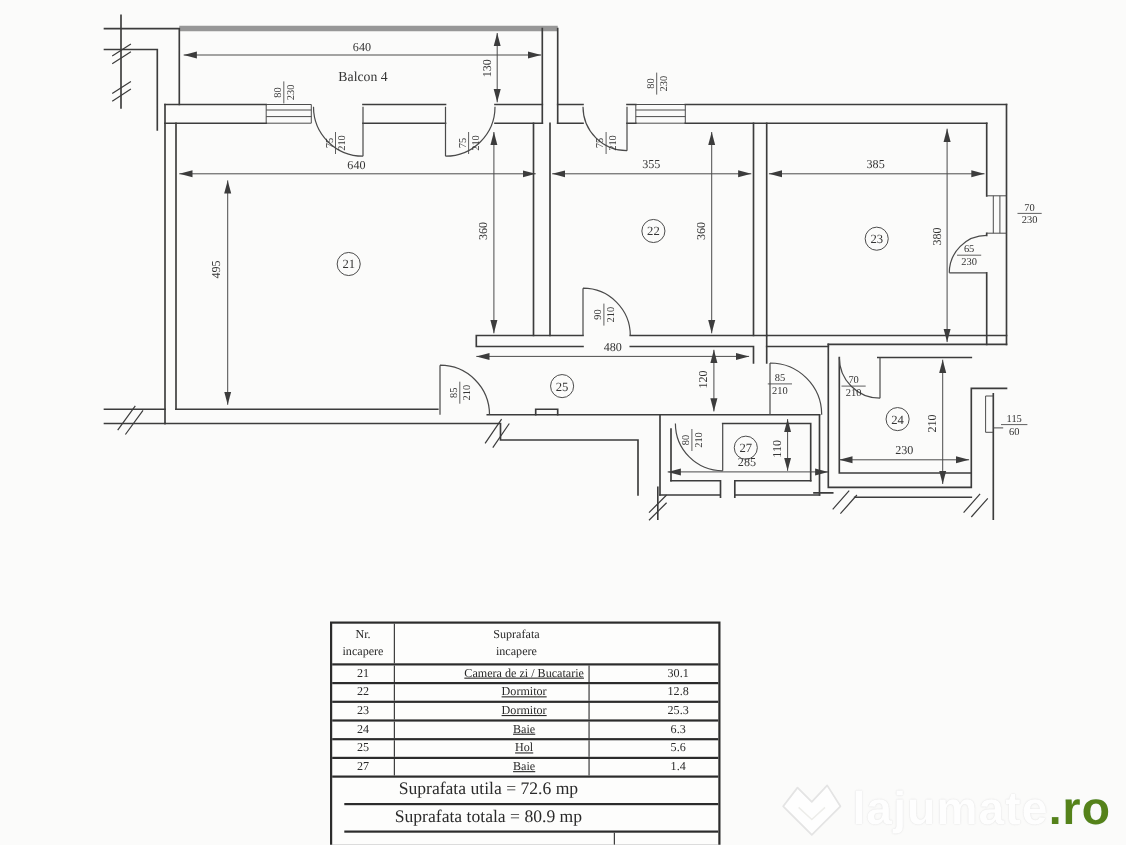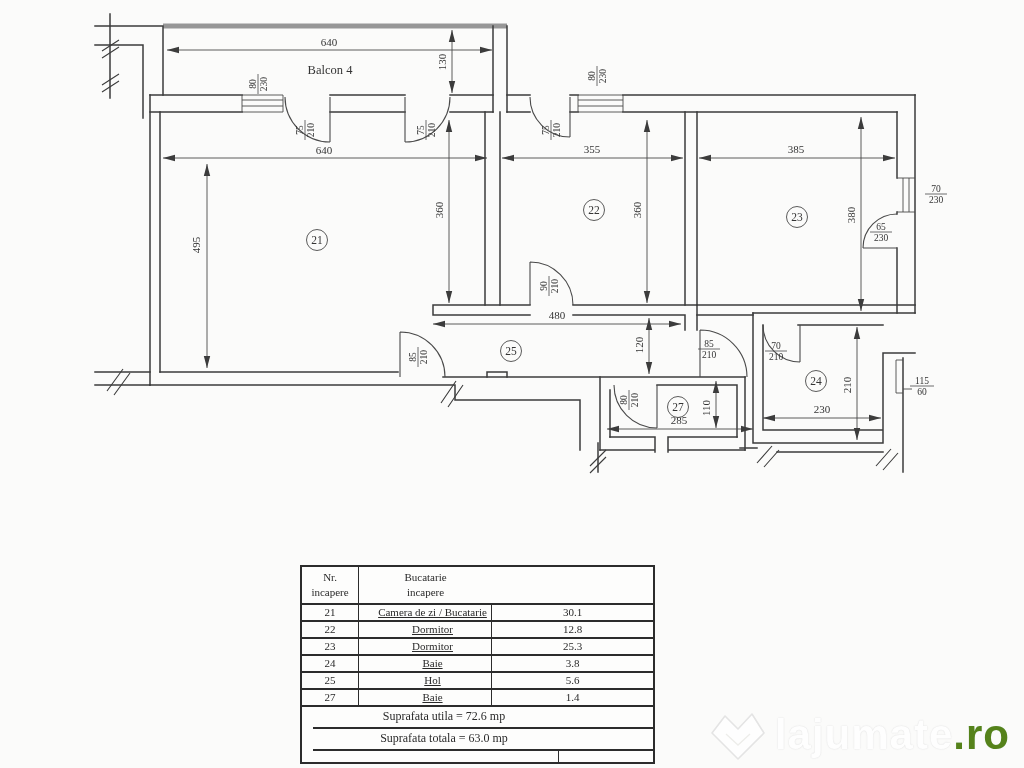--- a/index.html
+++ b/index.html
@@ -21,27 +21,27 @@
   .frtxt{font-size:9.5px;text-anchor:middle;}
   .frbar{stroke:#4a4a4a;stroke-width:.8;}
   .roomnum{font-size:11.5px;text-anchor:middle;}
   .balctxt{font-size:12.5px;text-anchor:middle;}
   
   .tbl{
     position:absolute;left:300px;top:565px;width:355px;
     border:2px solid #2c2c2c;background:#fdfdfc;
     color:#2a2a2a;font-size:11px;box-sizing:border-box;
   }
-  .trow{display:grid;grid-template-columns:57px 133px 1fr;border-bottom:2px solid #2c2c2c;}
+  .trow{display:grid;grid-template-columns:57px 133px 1fr;border-bottom:2px solid #2c2c2c;gap:44px;}
   .trow:last-child{border-bottom:none;}
   .tcell{border-right:1px solid #2c2c2c;padding:1px 0 2px 0;text-align:center;}
   .tcell:last-child{border-right:none;}
   .tcell.name{text-align:center;padding-left:15px;text-decoration:underline;}
   .thead .tcell{padding:3px 0;line-height:1.35;}
-  .sumrow{border-bottom:2px solid #2c2c2c;text-align:center;padding:2px 78px 3px 0;font-size:12px;margin-left:11px;}
+  .sumrow{border-bottom:2px solid #2c2c2c;text-align:center;padding:2px 78px 3px 0;font-size:16px;margin-left:11px;}
   .partialrow{height:11px;display:grid;grid-template-columns:257px 1fr;}
   .partialrow div{border-right:1px solid #2c2c2c;}
   .partialrow div:last-child{border-right:none;}
   
   .wm{
     position:absolute;right:14px;bottom:6px;
     display:flex;align-items:center;gap:8px;
     font-family:"Liberation Sans",sans-serif;font-weight:700;font-size:42px;
     letter-spacing:1px;opacity:.95;pointer-events:none;
   }
@@ -249,21 +249,21 @@
   </g>
 </svg>
 
 <div class="tbl">
   <div class="trow thead">
     <div class="tcell">
       <div>Nr.</div>
         <div>incapere</div>
     </div>
     <div class="tcell">
-      <div>Bucatarie</div>
+      <div>Suprafata</div>
         <div>incapere</div>
     </div>
   </div>
 
   <div class="trow">
     <div class="tcell">21</div>
     <div class="tcell name">Camera de zi / Bucatarie</div>
     <div class="tcell">30.1</div>
   </div>
   <div class="trow">
@@ -272,35 +272,35 @@
     <div class="tcell">12.8</div>
   </div>
   <div class="trow">
     <div class="tcell">23</div>
     <div class="tcell name">Dormitor</div>
     <div class="tcell">25.3</div>
   </div>
   <div class="trow">
     <div class="tcell">24</div>
     <div class="tcell name">Baie</div>
-    <div class="tcell">3.8</div>
+    <div class="tcell">6.3</div>
   </div>
   <div class="trow">
     <div class="tcell">25</div>
     <div class="tcell name">Hol</div>
     <div class="tcell">5.6</div>
   </div>
   <div class="trow">
     <div class="tcell">27</div>
     <div class="tcell name">Baie</div>
     <div class="tcell">1.4</div>
   </div>
 
   <div class="sumrow">Suprafata utila = 72.6 mp</div>
-  <div class="sumrow">Suprafata totala = 63.0 mp</div>
+  <div class="sumrow">Suprafata totala = 80.9 mp</div>
   <div class="partialrow">
       <div></div>
       <div></div>
     </div>
 </div>
 
 <div class="wm">
   <svg width="58" height="54" viewBox="0 0 58 54">
     <path d="M3,25 L16,8 L29,21 L43,6 L55,25 L29,51 Z" fill="#ffffff" stroke="#e3e3e3" stroke-width="1.6" stroke-linejoin="round"></path>
     <path d="M17,26 L29,37 L41,26" fill="none" stroke="#ededea" stroke-width="1.4"></path>

